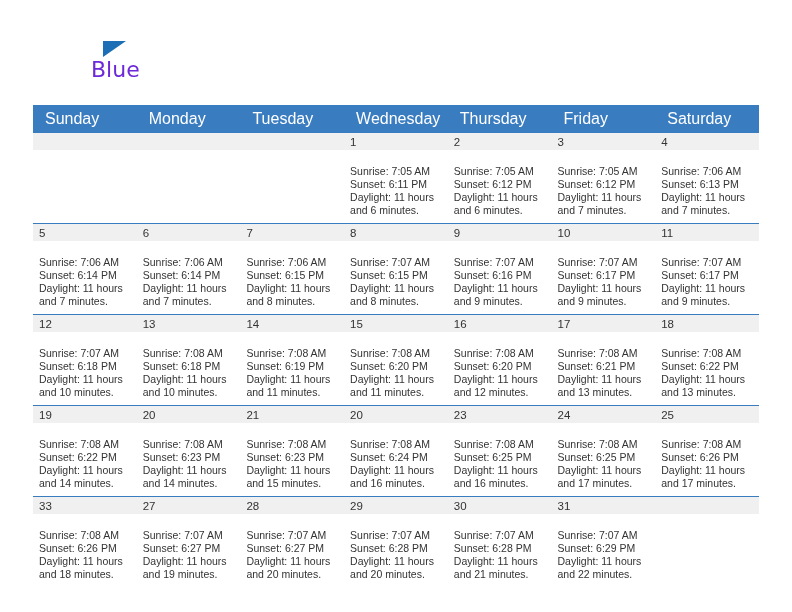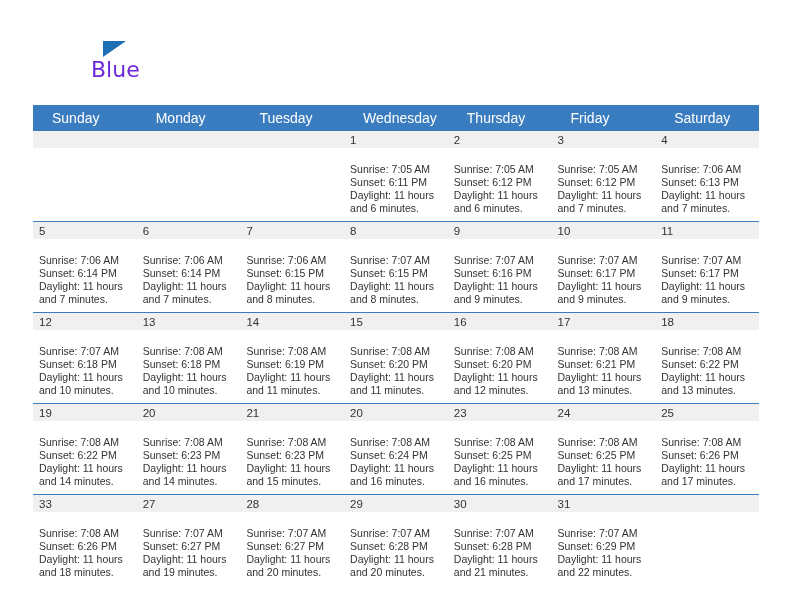--- a/index.html
+++ b/index.html
@@ -96,24 +96,24 @@
     position: absolute;
     left: 33px;
     top: 105px;
     width: 726px;
     border-collapse: collapse;
     table-layout: fixed;
   }
   .cal th {
     background: #3a7cc0;
     color: #ffffff;
-    font-size: 14px;
+    font-size: 16px;
     font-weight: normal;
     text-align: left;
-    padding: 5px 0 5px 19px;
+    padding: 5px 0 5px 12px;
     height: 11px;
     border: none;
   }
   .cal td {
     width: 103.7px;
     height: 90px;
     vertical-align: top;
     padding: 0;
     border: none;
     border-top: 1px solid #3a7cc0;

